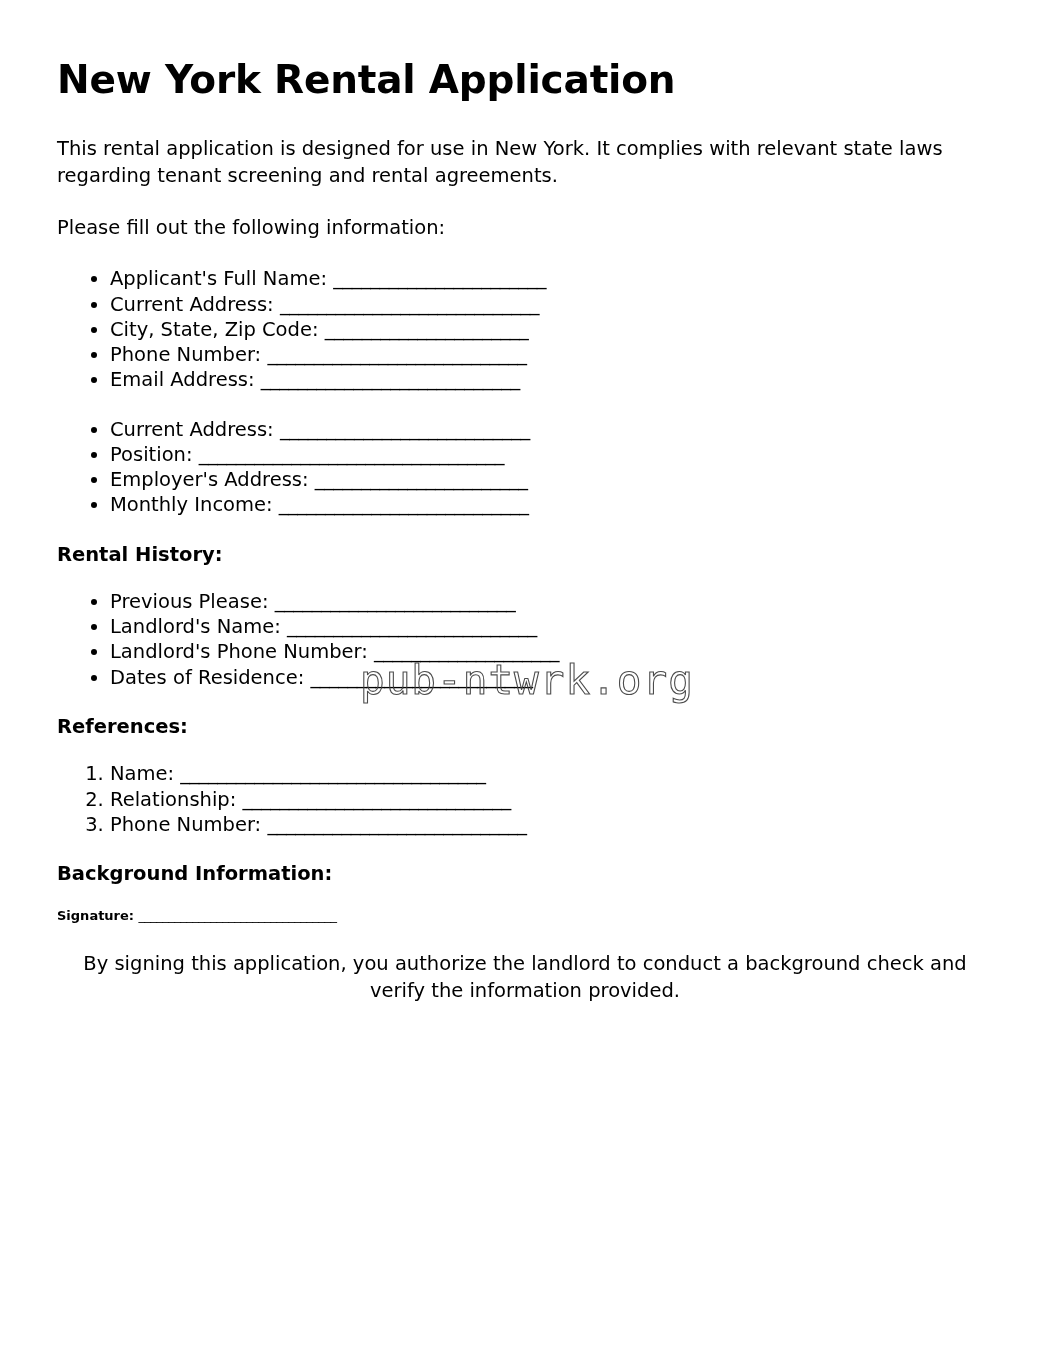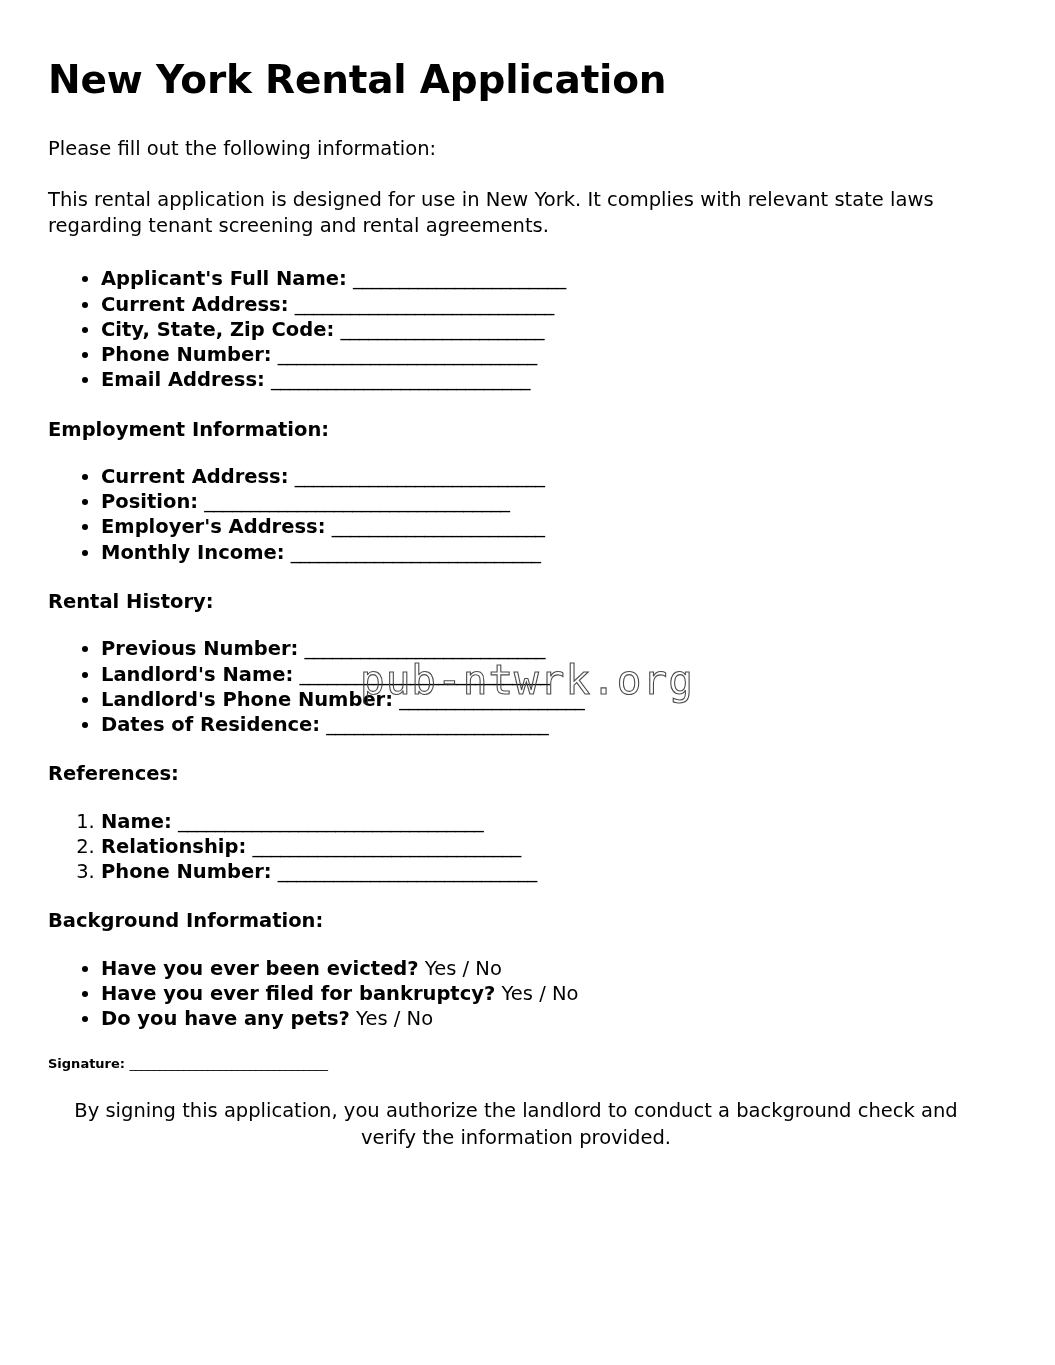--- a/index.html
+++ b/index.html
@@ -19,21 +19,21 @@
     position: absolute;
     left: 0; top: 0;
     width: 1055px;
     height: 1365px;
     background: #ffffff;
     padding: 0;
     box-sizing: border-box;
   }
   .content {
     position: absolute;
-    left: 48px;
+    left: 57px;
     top: 58px;
     width: 940px;
   }
 
   h1.doc-title {
     font-size: 39px;
     font-weight: bold;
     line-height: 1.12;
     margin: 0 0 34px 0;
     letter-spacing: -0.2px;
@@ -71,21 +71,21 @@
     padding: 0;
   }
   ol.fields > li {
     font-weight: normal;
   }
   ul.fields > li::marker {
     font-size: 19.5px;
   }
 
   .lbl {
-    font-weight: bold;
+    font-weight: normal;
   }
   .ans {
     font-weight: normal;
   }
   .blank {
     font-weight: normal;
     letter-spacing: -0.5px;
     white-space: pre;
   }
 
@@ -127,65 +127,59 @@
   }
 </style>
 </head>
 <body>
 
 <div class="page">
   <div class="content">
 
     <h1 class="doc-title">New York Rental Application</h1>
 
+    <p class="para">This rental application is designed for use in New York. It complies with relevant state laws regarding tenant screening and rental agreements.</p>
+
     <p class="para tight">Please fill out the following information:</p>
-
-    <p class="para">This rental application is designed for use in New York. It complies with relevant state laws regarding tenant screening and rental agreements.</p>
 
     <ul class="fields">
       <li><span class="lbl">Applicant's Full Name:</span> <span class="blank">_______________________</span></li>
       <li><span class="lbl">Current Address:</span> <span class="blank">____________________________</span></li>
       <li><span class="lbl">City, State, Zip Code:</span> <span class="blank">______________________</span></li>
       <li><span class="lbl">Phone Number:</span> <span class="blank">____________________________</span></li>
       <li><span class="lbl">Email Address:</span> <span class="blank">____________________________</span></li>
     </ul>
 
-    <h2 class="section">Employment Information:</h2>
 
     <ul class="fields">
       <li><span class="lbl">Current Address:</span> <span class="blank">___________________________</span></li>
       <li><span class="lbl">Position:</span> <span class="blank">_________________________________</span></li>
       <li><span class="lbl">Employer's Address:</span> <span class="blank">_______________________</span></li>
       <li><span class="lbl">Monthly Income:</span> <span class="blank">___________________________</span></li>
     </ul>
 
     <h2 class="section">Rental History:</h2>
 
     <ul class="fields">
-      <li><span class="lbl">Previous Number:</span> <span class="blank">__________________________</span></li>
+      <li><span class="lbl">Previous Please:</span> <span class="blank">__________________________</span></li>
       <li><span class="lbl">Landlord's Name:</span> <span class="blank">___________________________</span></li>
       <li><span class="lbl">Landlord's Phone Number:</span> <span class="blank">____________________</span></li>
       <li><span class="lbl">Dates of Residence:</span> <span class="blank">________________________</span></li>
     </ul>
 
     <h2 class="section">References:</h2>
 
     <ol class="fields">
       <li><span class="lbl">Name:</span> <span class="blank">_________________________________</span></li>
       <li><span class="lbl">Relationship:</span> <span class="blank">_____________________________</span></li>
       <li><span class="lbl">Phone Number:</span> <span class="blank">____________________________</span></li>
     </ol>
 
     <h2 class="section">Background Information:</h2>
 
-    <ul class="fields">
-      <li><span class="lbl">Have you ever been evicted?</span> <span class="ans">Yes / No</span></li>
-      <li><span class="lbl">Have you ever filed for bankruptcy?</span> <span class="ans">Yes / No</span></li>
-      <li><span class="lbl">Do you have any pets?</span> <span class="ans">Yes / No</span></li>
-    </ul>
 
     <p class="signline"><span>Signature:</span> <span class="blank">_________________________________</span></p>
 
 
     <p class="closing">By signing this application, you authorize the landlord to conduct a background check and verify the information provided.</p>
 
   </div>
 
   <div class="watermark"><span class="wm-inner">pub-ntwrk.org</span></div>
 </div>

